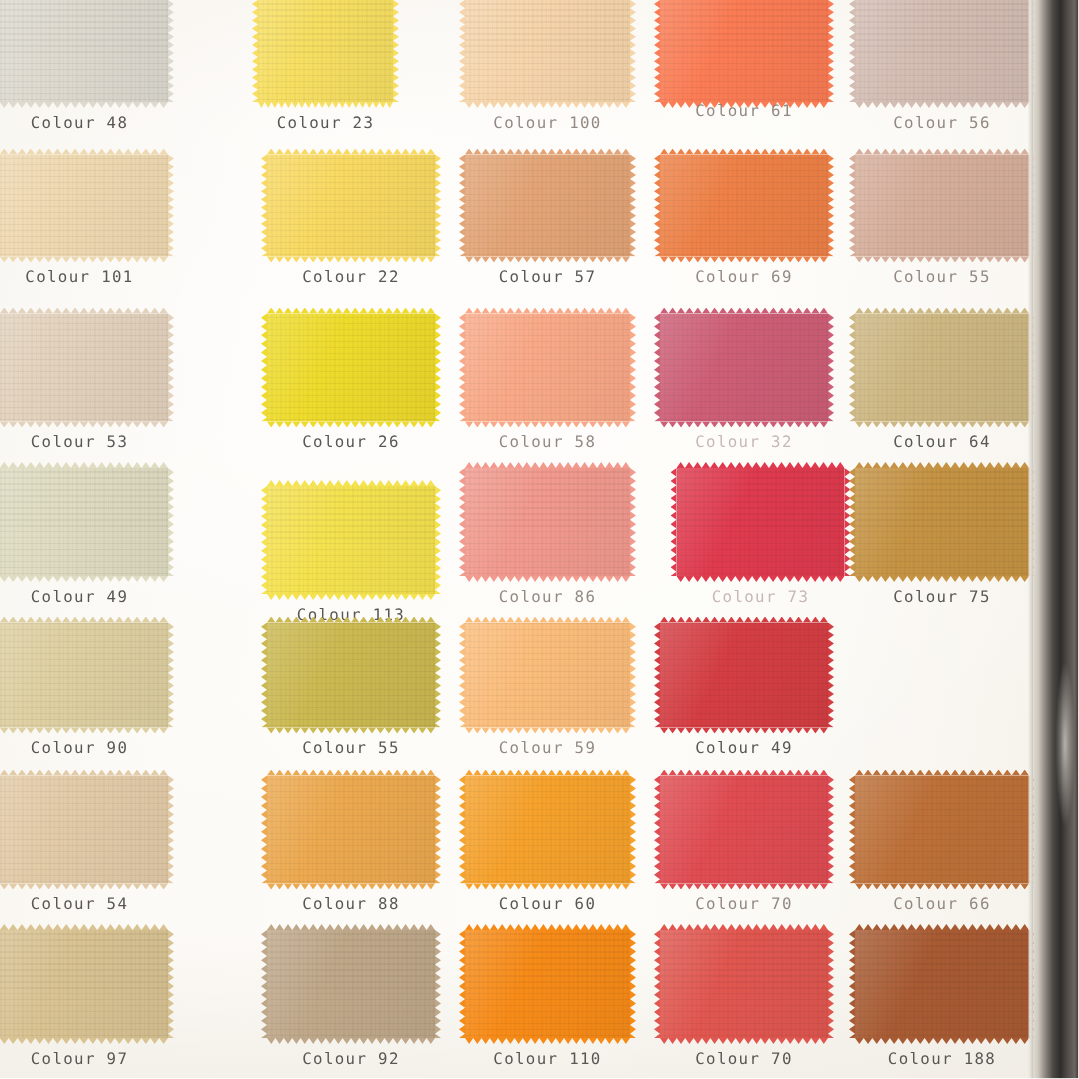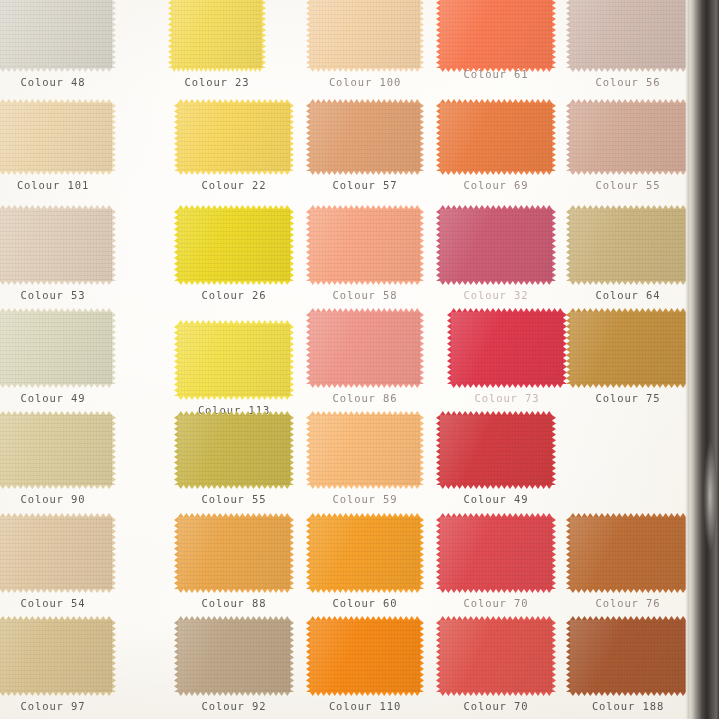--- a/index.html
+++ b/index.html
@@ -450,21 +450,21 @@
       </div>
       <div class="cell" style="left: 570px; top: 517px; width: 116px; height: 72px;">
         <div class="swatch" style="background: rgb(189, 112, 56);">
           <div class="pink-top" style="background: rgb(189, 112, 56);"></div>
           <div class="pink-bottom" style="background: rgb(189, 112, 56);"></div>
           <div class="pink-left" style="background: rgb(189, 112, 56);"></div>
           <div class="pink-right" style="background: rgb(189, 112, 56);"></div>
           <div class="weave"></div>
           <div class="sheen"></div>
         </div>
-        <div class="caption dim" style="top: 80px;">Colour 76</div>
+        <div class="caption dim" style="top: 80px;">Colour 66</div>
       </div>
       <div class="cell" style="left: -6px; top: 620px; width: 118px; height: 72px;">
         <div class="swatch" style="background: rgb(217, 195, 147);">
           <div class="pink-top" style="background: rgb(217, 195, 147);"></div>
           <div class="pink-bottom" style="background: rgb(217, 195, 147);"></div>
           <div class="pink-right" style="background: rgb(217, 195, 147);"></div>
           <div class="weave"></div>
           <div class="sheen"></div>
         </div>
         <div class="caption" style="top: 80px;">Colour 97</div>

